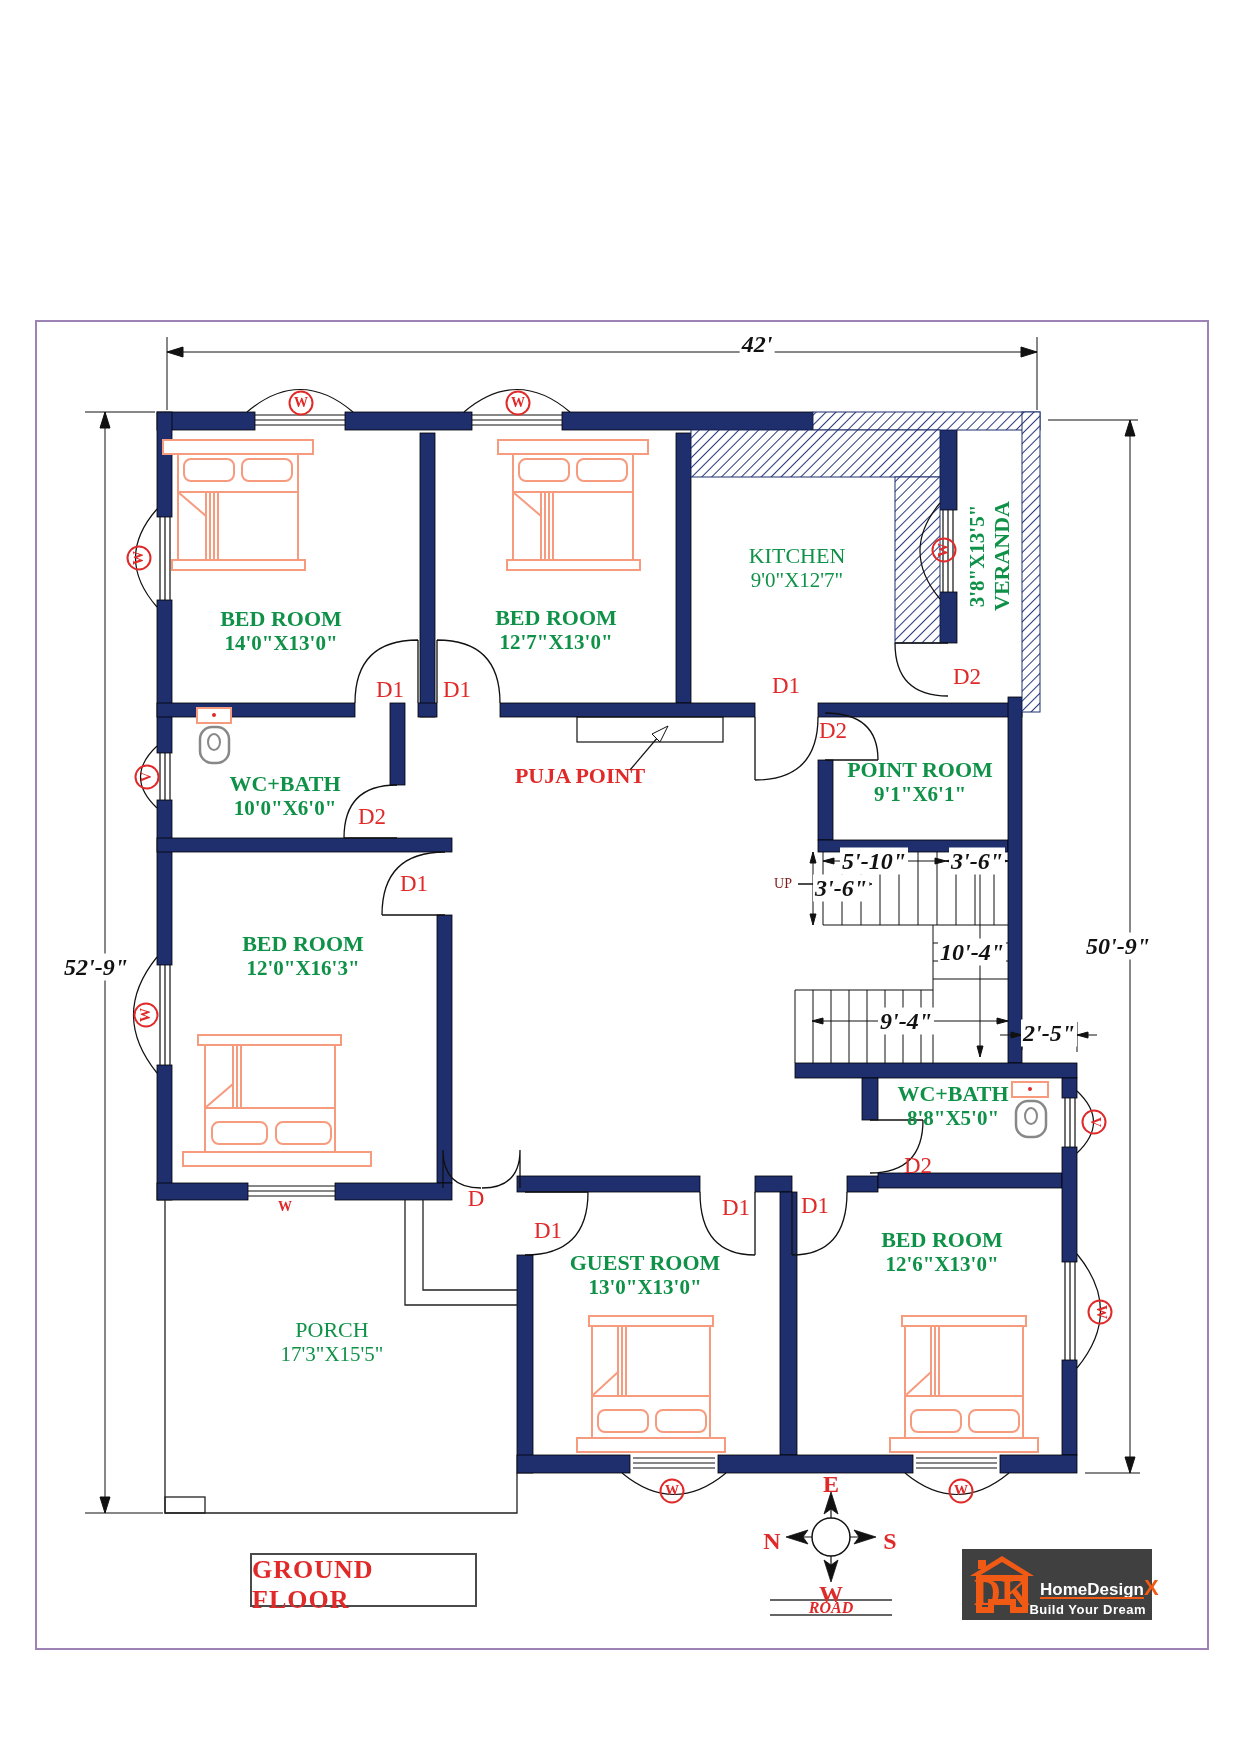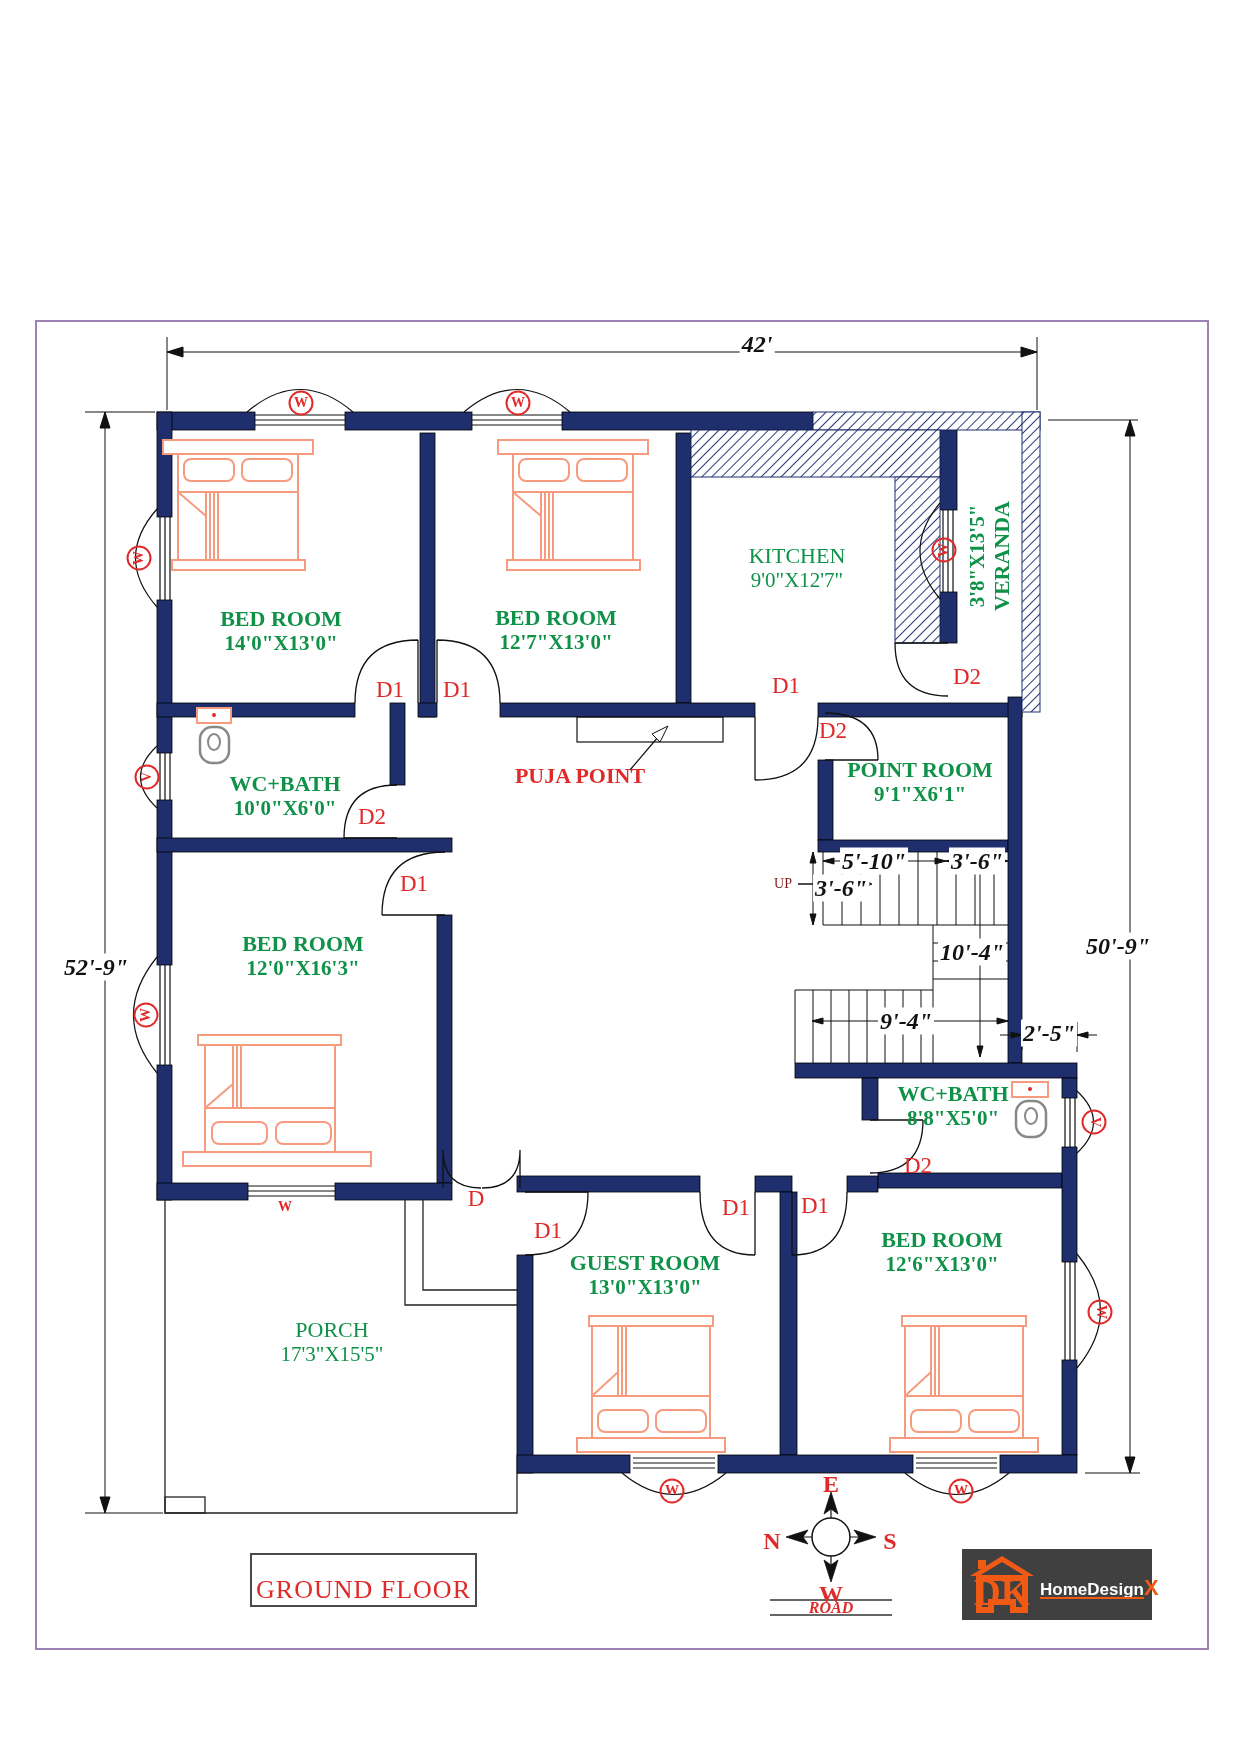--- a/index.html
+++ b/index.html
@@ -18,31 +18,31 @@
   .doorlbl{color:#e02a2a;font-size:23px;}
   .winlbl{color:#e02a2a;font-size:14px;font-weight:bold;}
   .winlbl.circled{border:2px solid #e02a2a;border-radius:50%;width:21px;height:21px;
                   line-height:20px;text-align:center;}
   .dim{color:#111;font-style:italic;font-weight:bold;font-size:24px;background:#fff;padding:0 2px;}
   .puja{color:#e02a2a;font-size:22px;}
   .up{color:#7f1d1d;font-size:14px;}
   .road{color:#e02a2a;font-size:16px;font-style:italic;font-weight:bold;}
   .cletter{color:#e02a2a;font-size:24px;font-weight:bold;}
   #title-box{position:absolute;left:250px;top:1553px;width:223px;height:50px;
-             border:2px solid #4a4a4a;background:#fff;display:flex;align-items:flex-end;
-             justify-content:center;}
+             border:2px solid #4a4a4a;background:#fff;display:flex;align-items:flex-start;
+             justify-content:center;font-weight:bold;}
   #title-box span{color:#e02a2a;font-size:26px;letter-spacing:1px;}
   #logo{position:absolute;left:962px;top:1549px;width:190px;height:71px;background:#404040;}
   #logo .dk{position:absolute;left:12px;top:22px;color:#f05a14;font-size:37px;font-weight:bold;}
   #logo .brand{position:absolute;left:78px;top:26px;color:#fff;font-size:17px;font-weight:bold;
                font-family:"Liberation Sans",sans-serif;}
   #logo .brand .x{color:#f05a14;font-size:22px;}
   #logo .rule{position:absolute;left:78px;top:48px;width:104px;height:2px;background:#f05a14;}
-  #logo .tag{position:absolute;right:6px;top:53px;color:#fff;font-size:10px;font-weight:bold;
-             font-family:"Liberation Sans",sans-serif;letter-spacing:.5px;margin-top:36px;}
+  #logo .tag{position:absolute;right:6px;top:53px;color:#fff;font-size:13px;font-weight:bold;
+             font-family:"Liberation Sans",sans-serif;letter-spacing:.5px;}
   #logo svg{position:absolute;left:4px;top:3px;}
 </style>
 </head>
 <body>
 
 <div id="canvas">
   <div id="frame"></div>
 
   <svg id="plan-svg" width="1240" height="1755" viewBox="0 0 1240 1755">
     <defs>

